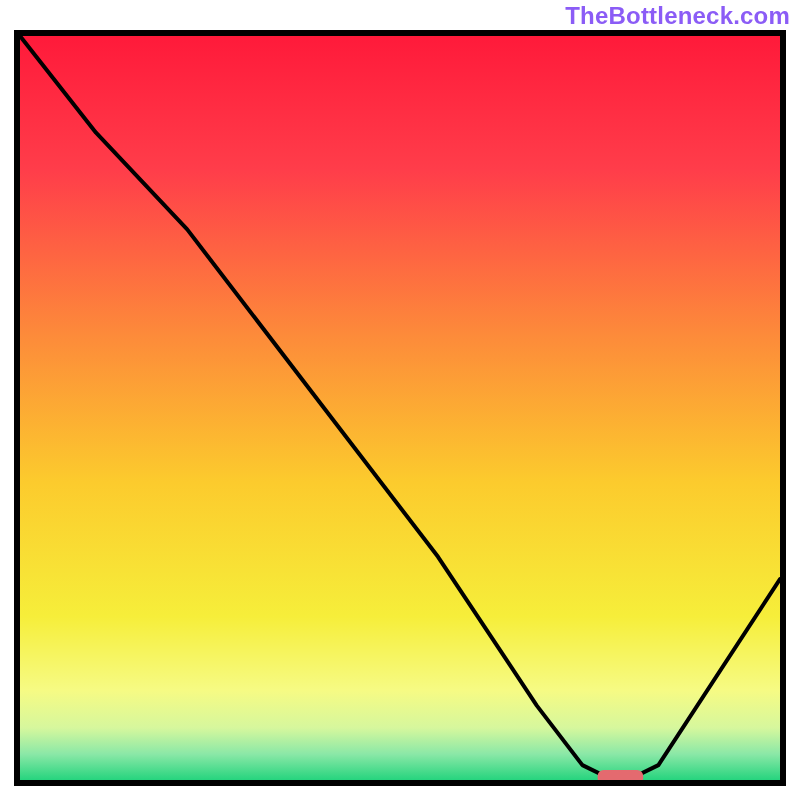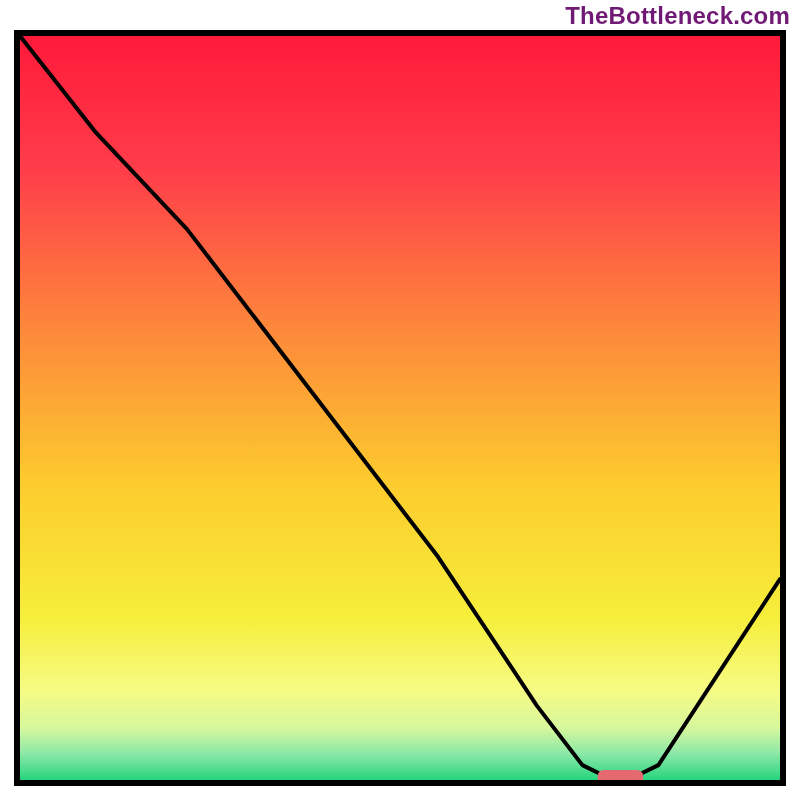--- a/index.html
+++ b/index.html
@@ -15,21 +15,21 @@
     position: relative;
     width: 800px;
     height: 800px;
   }
   .watermark {
     position: absolute;
     top: 2px;
     right: 10px;
     font-size: 24px;
     font-weight: 600;
-    color: #701a75;
+    color: #8b5cf6;
     letter-spacing: 0.2px;
     z-index: 20;
   }
   .plot {
     position: absolute;
     left: 14px;
     top: 30px;
     width: 772px;
     height: 756px;
     box-sizing: border-box;

